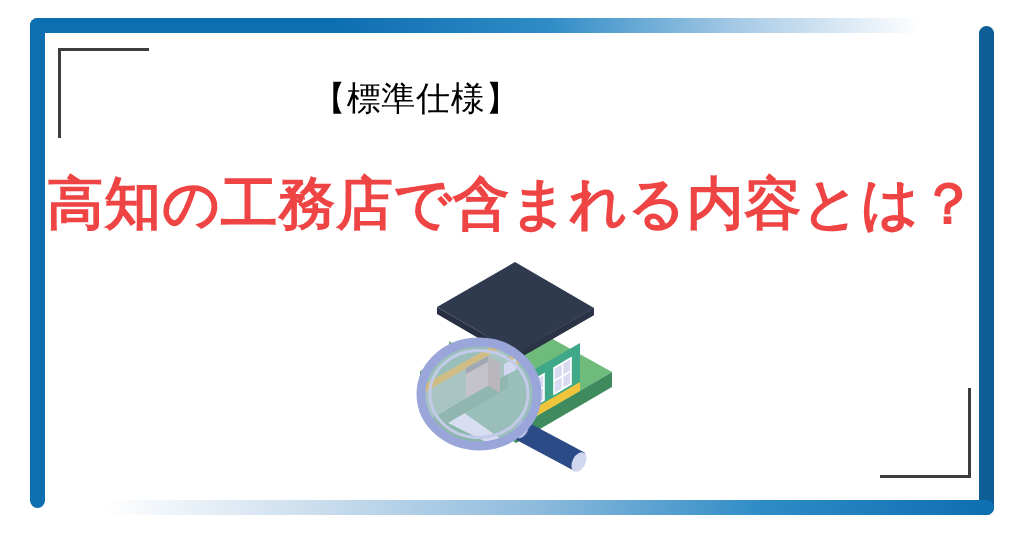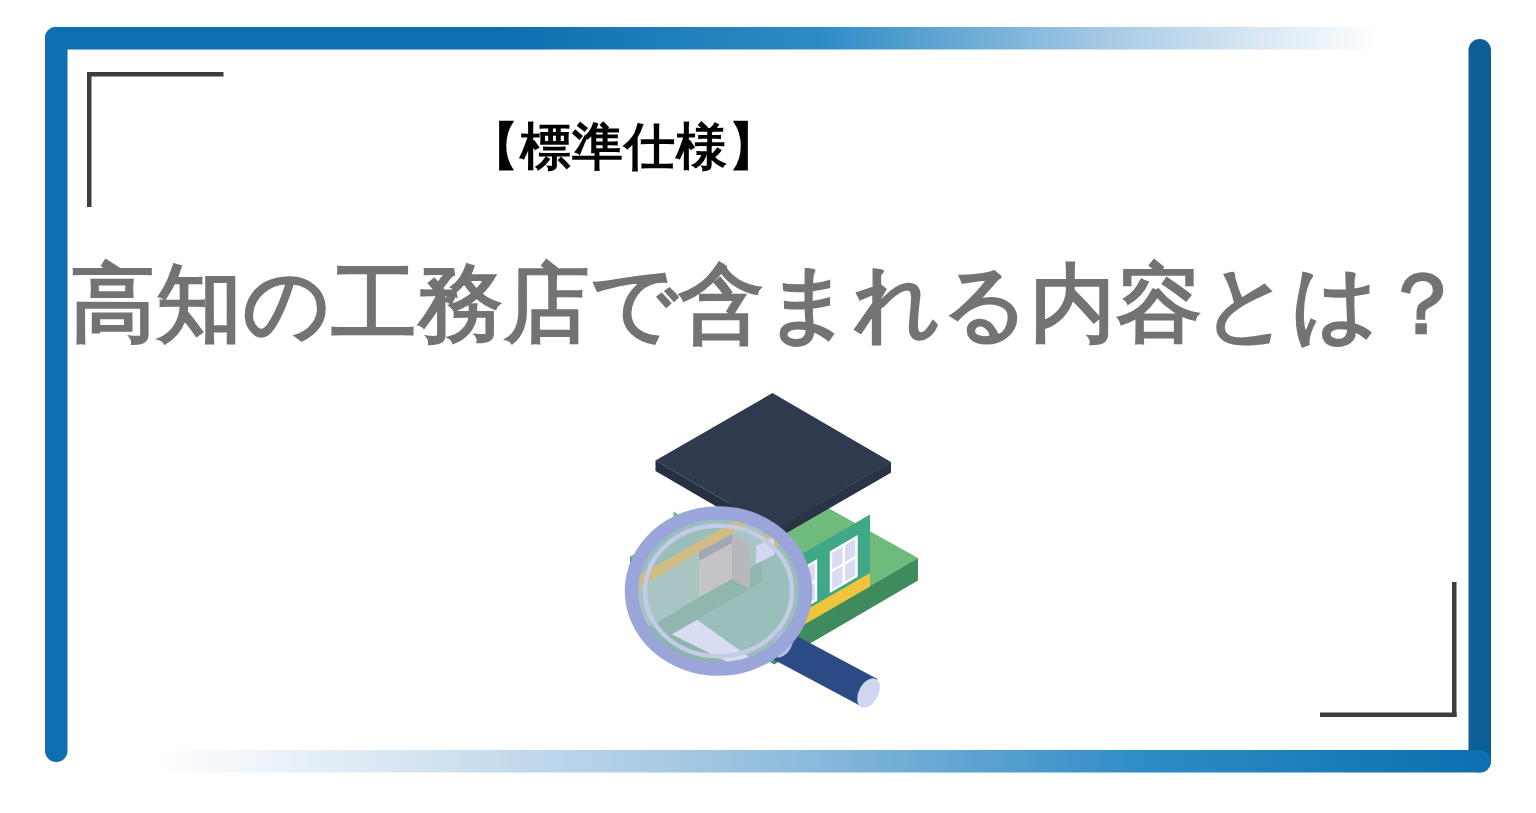--- a/index.html
+++ b/index.html
@@ -106,35 +106,35 @@
     width: 1024px;
     text-align: center;
   }
 
   #eyebrow {
     position: absolute;
     left: 0;
     top: 78px;
     width: 832px;
     font-size: 34px;
-    font-weight: bold;
+    font-weight: normal;
     color: #000000;
     letter-spacing: 0.02em;
     line-height: 1.2;
     white-space: nowrap;
   }
 
   #headline {
     position: absolute;
     left: 0;
     top: 168px;
     width: 1024px;
     font-size: 57px;
     font-weight: bold;
-    color: #737373;
+    color: #ef4444;
     letter-spacing: 0.01em;
     line-height: 1.25;
     white-space: nowrap;
   }
 
   
   #illustration {
     position: absolute;
     left: 408px;
     top: 248px;

